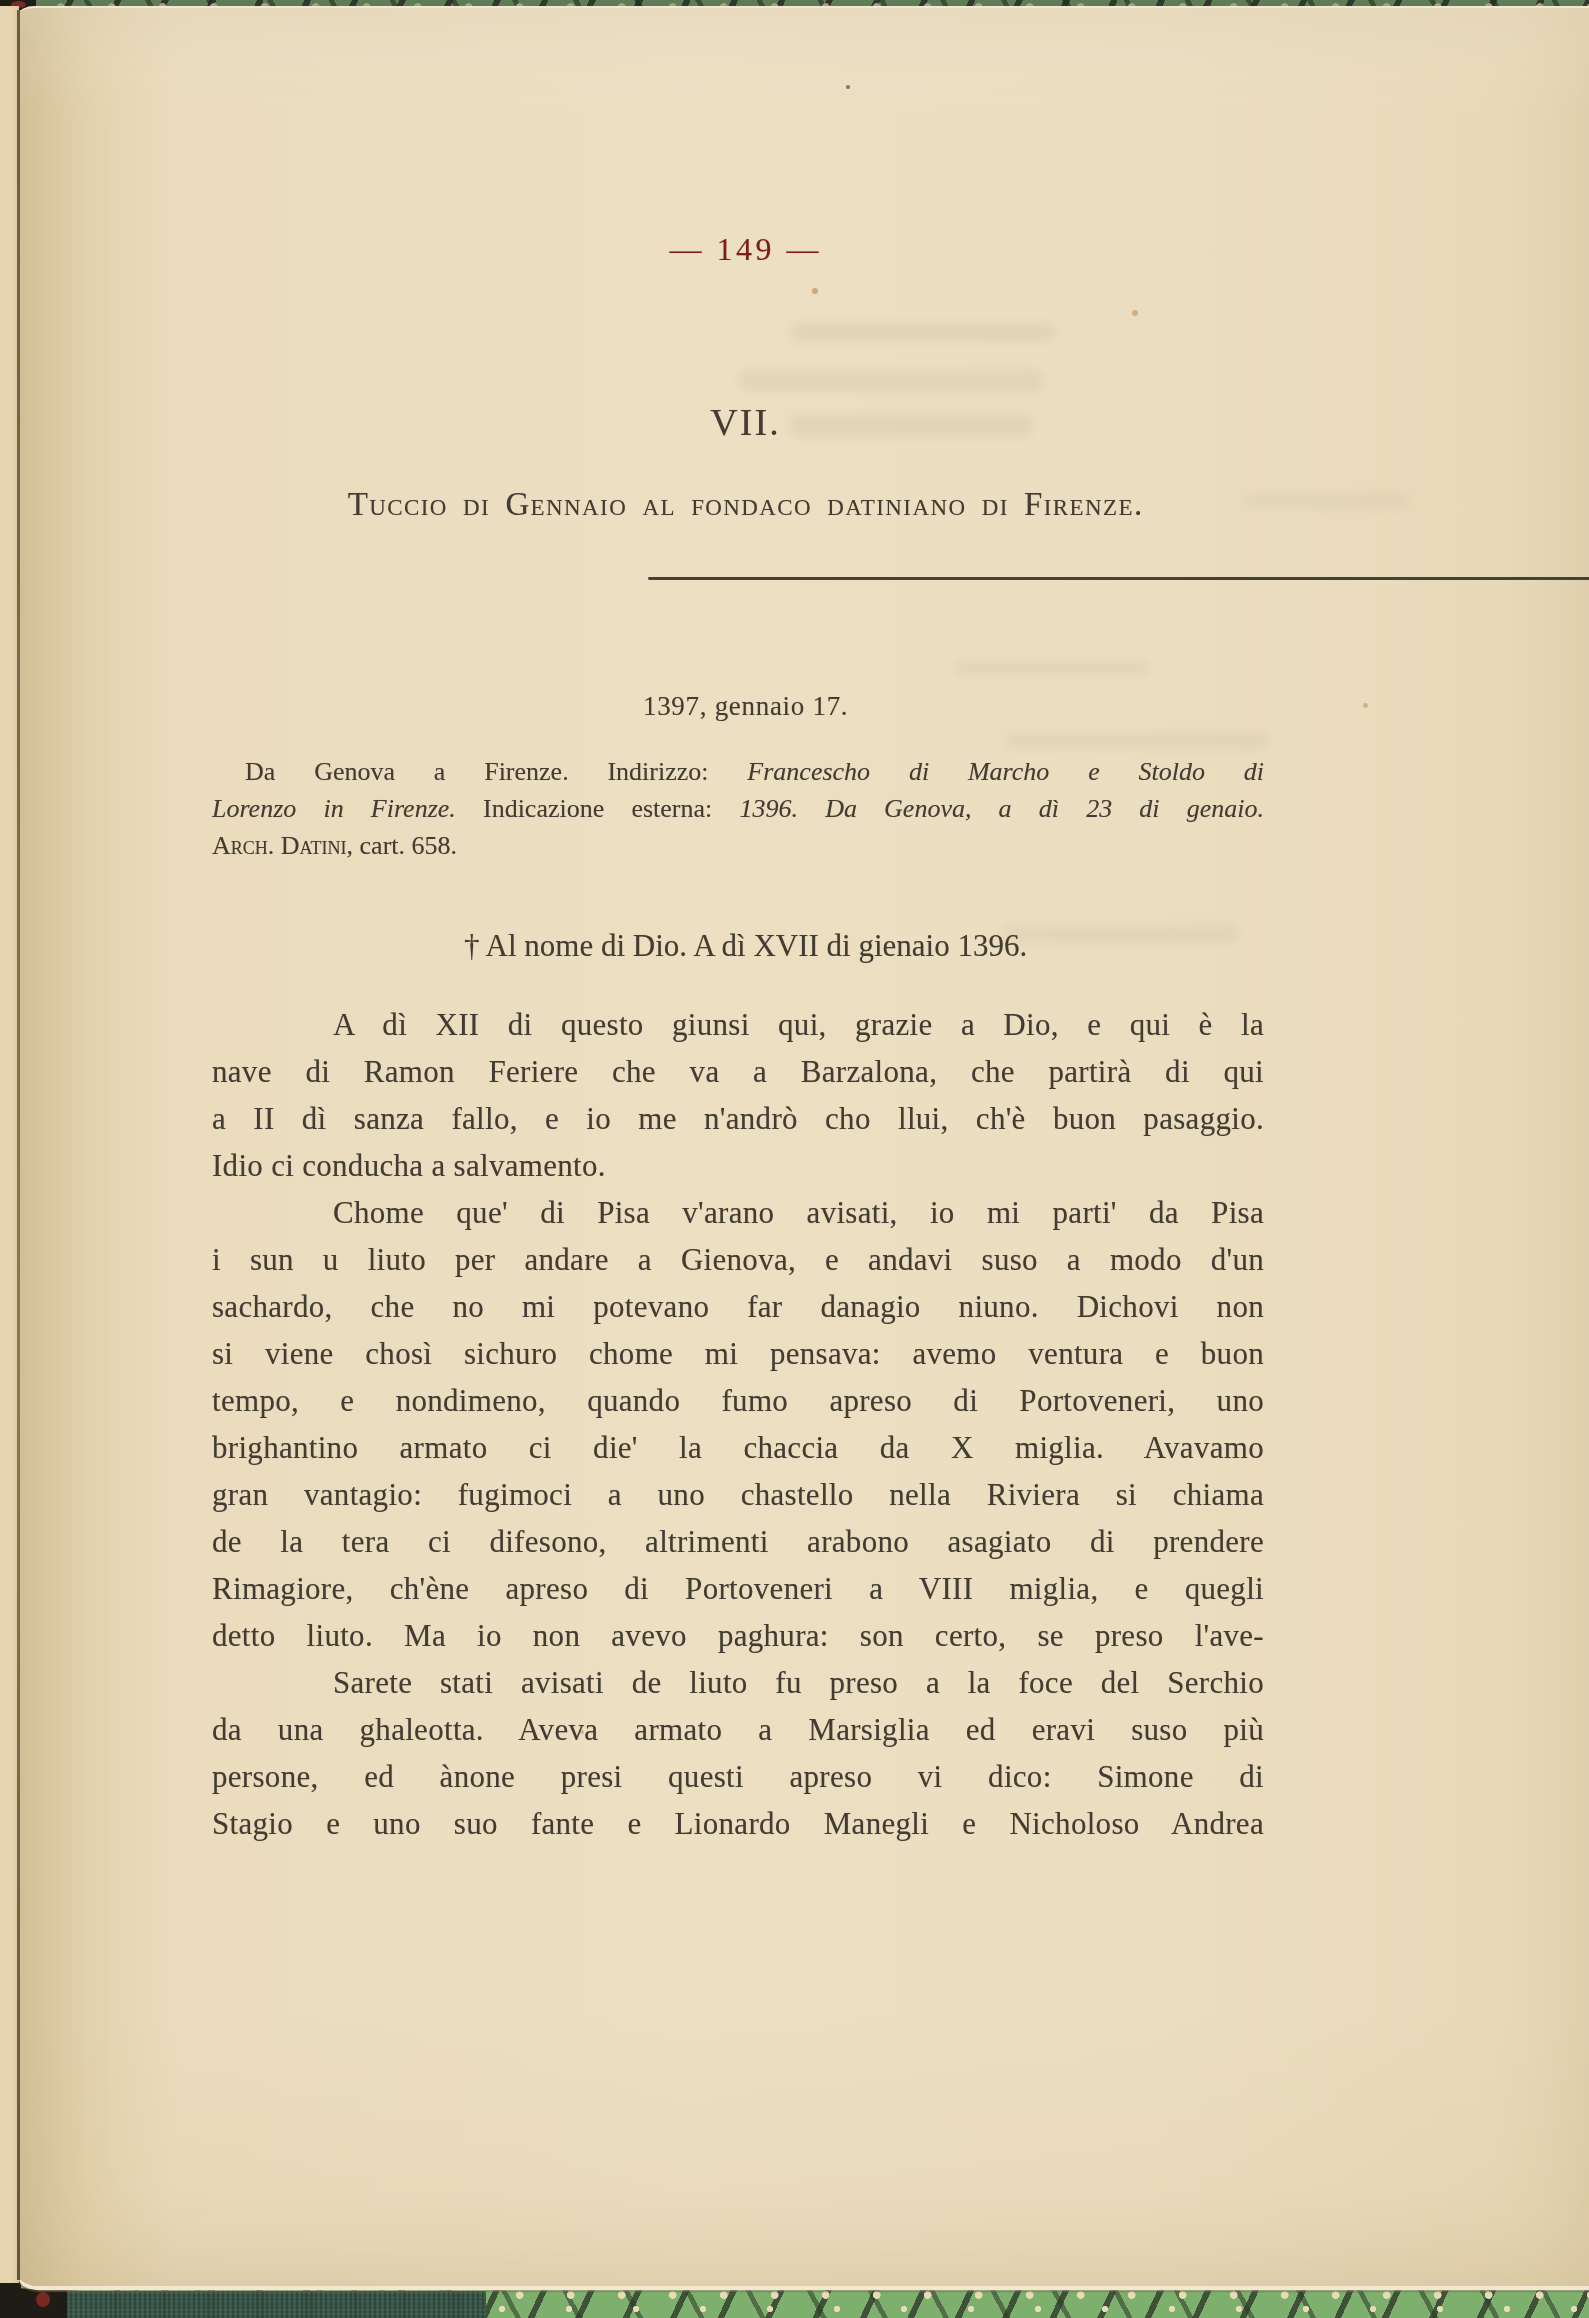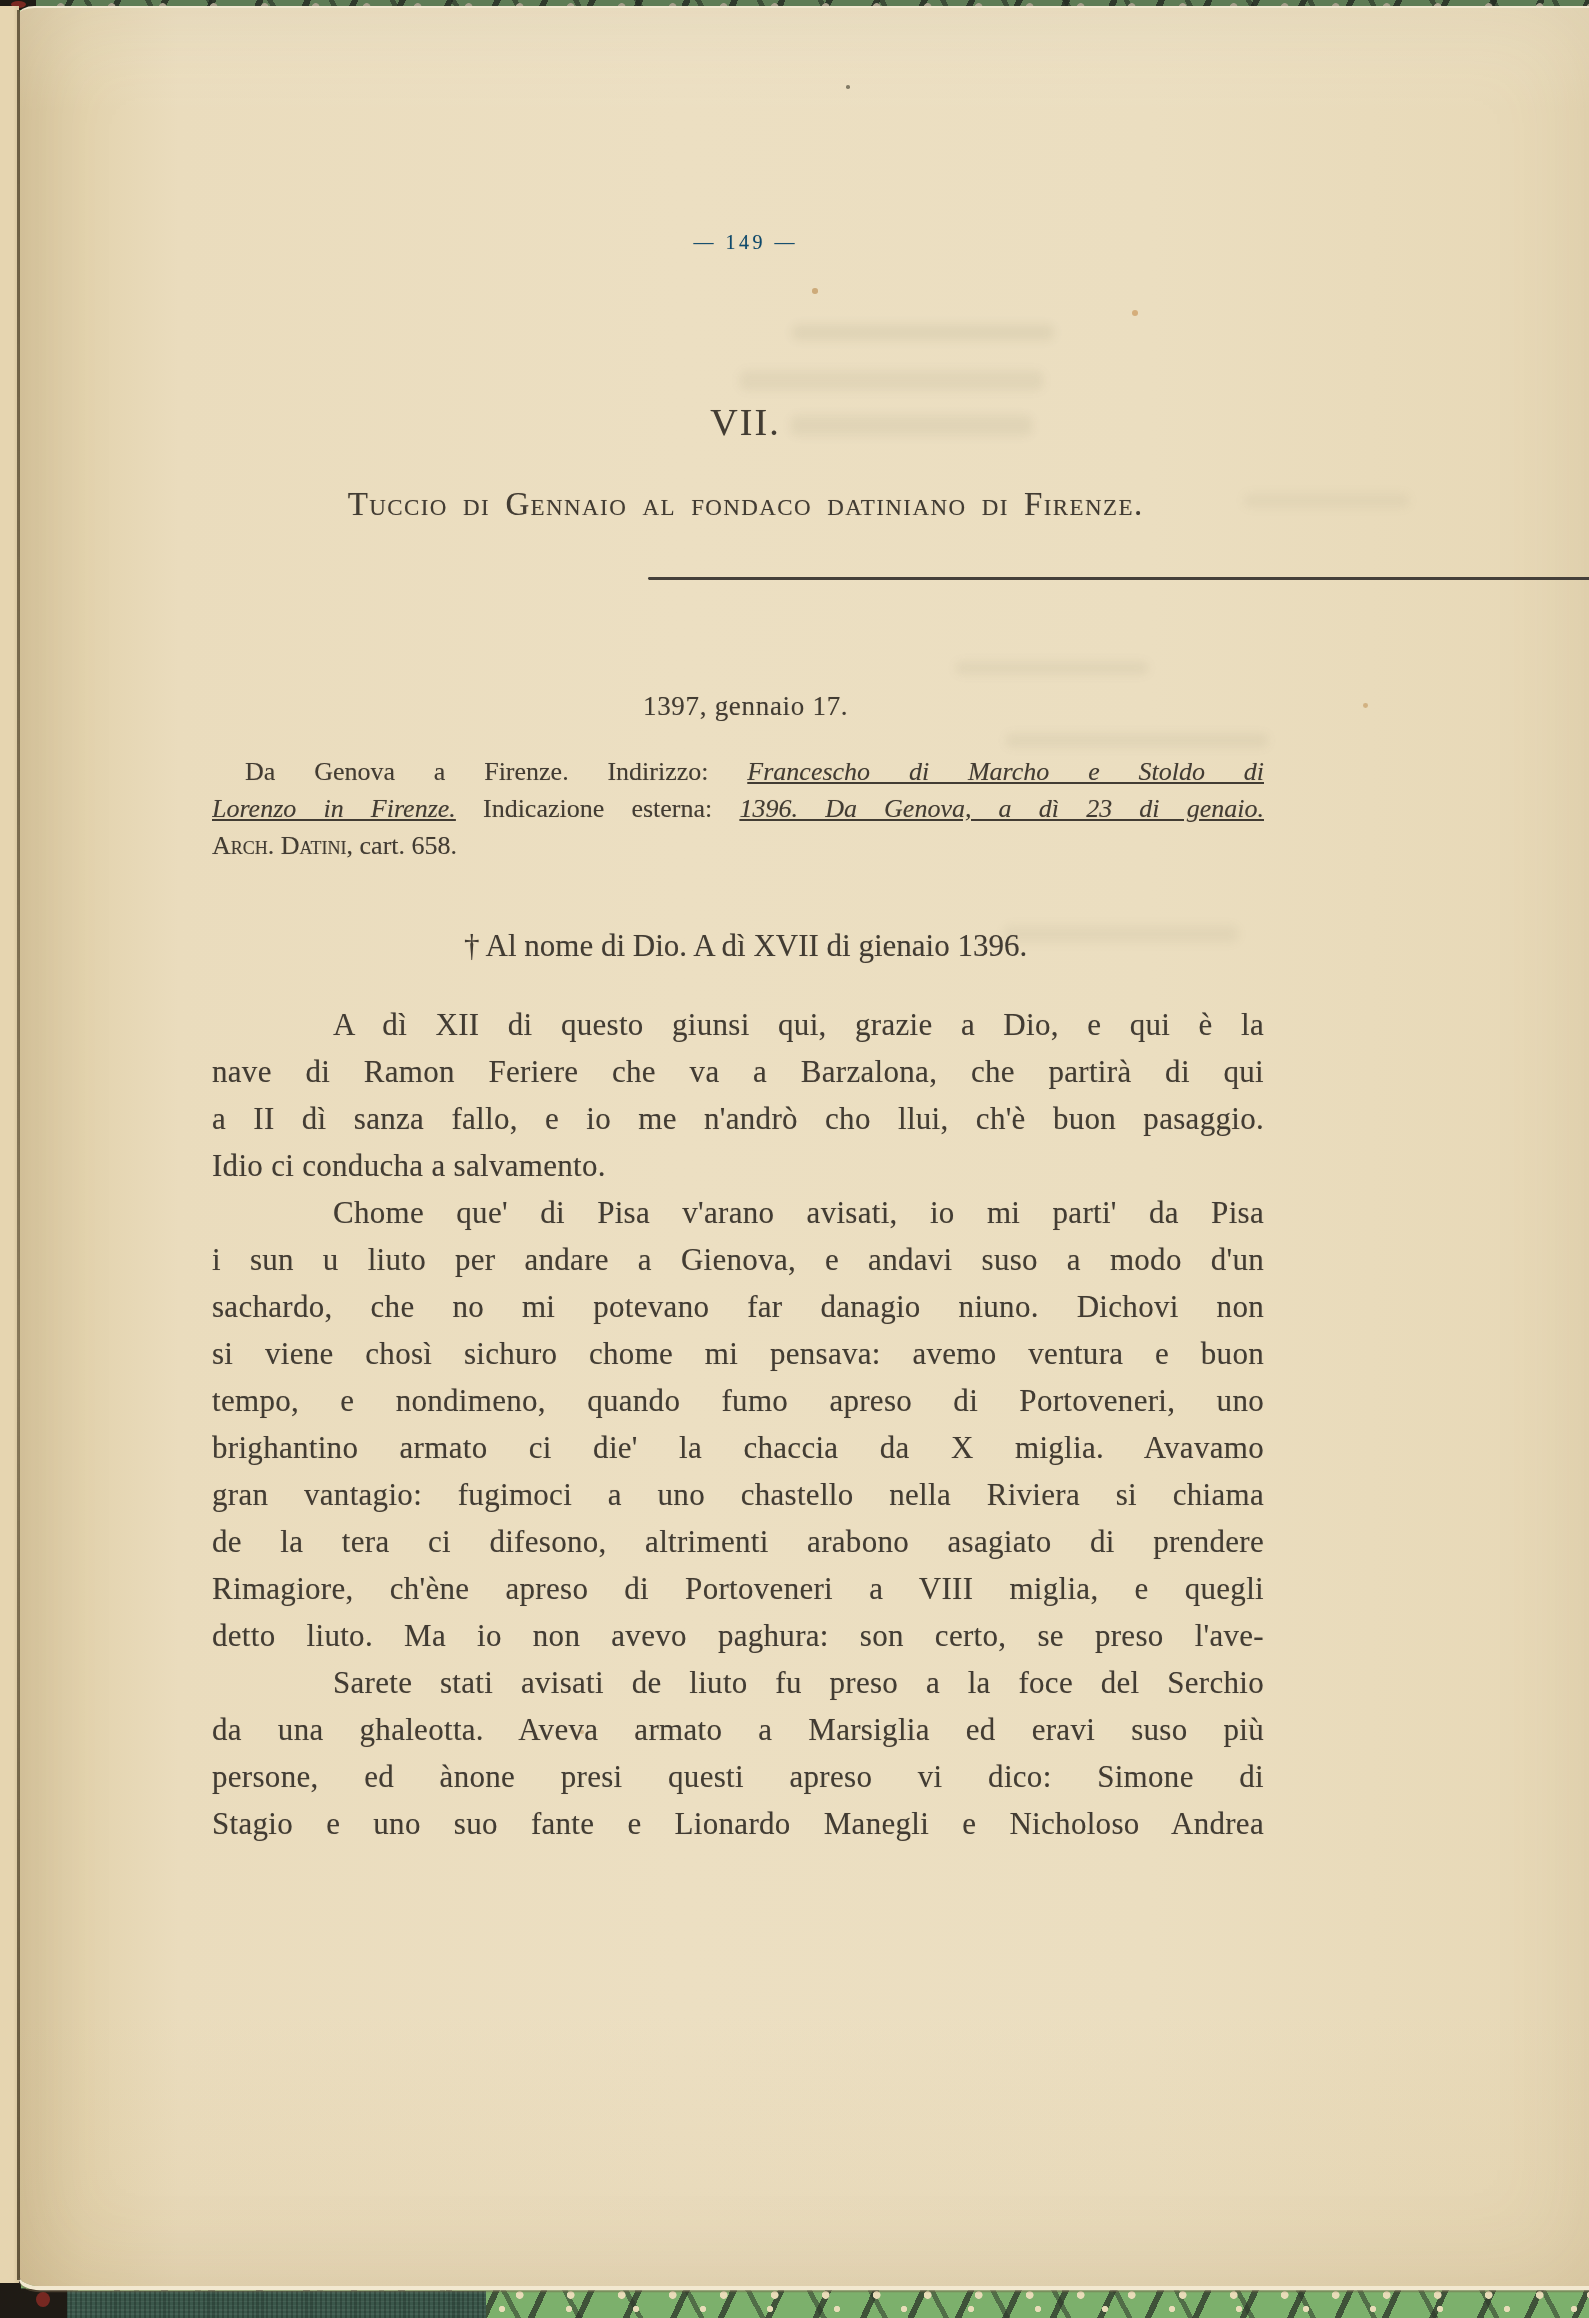--- a/index.html
+++ b/index.html
@@ -55,35 +55,35 @@
     box-shadow: inset 0 0 97px rgba(125,98,55,.15), 0 4.2px 0 var(--page-edge-light), 0 6.2px 0 rgba(120,105,75,.45);}
 
   
   .ghost{position:absolute;background:rgba(138,128,96,.14);filter:blur(4.9px);border-radius:8.3px;}
   .fox{position:absolute;border-radius:50%;}
 
   
   .text-col{position:absolute;left:212px;top:0;width:1052px;height:2319px;color:var(--ink);}
   .text-col > div{position:absolute;width:100%;}
   .centered{text-align:center;padding-left:15.3px;white-space:nowrap;box-sizing:border-box;}
-  .pagenum{top:231px;font-size:20px;letter-spacing:3.5px;color:#0c4a6e;}
+  .pagenum{top:231px;font-size:32px;letter-spacing:3.5px;color:#7f1d1d;}
   .section-no{top:400px;font-size:38px;letter-spacing:2.1px;}
   .heading{top:486px;font-size:33px;font-variant:small-caps;letter-spacing:1.4px;word-spacing:5.6px;}
   .rule{position:absolute;top:577px;left:calc(50% - 90px);width:208px;height:2.8px;background:#45403a;border-radius:1.4px;}
   .dateline{top:691px;font-size:27px;letter-spacing:0.7px;}
   .prov{top:753px;font-size:26px;line-height:37px;}
   .pl{height:37px;text-align:justify;text-align-last:justify;overflow:hidden;}
   .pl.first{text-indent:33px;}
   .pl.endline{text-align-last:left;}
   .salutation{top:928px;font-size:31px;}
   .bodytext{top:1001px;font-size:31px;line-height:47px;letter-spacing:0.3px;}
   .bl{height:47px;text-align:justify;text-align-last:justify;overflow:hidden;}
   .bl.first{text-indent:121px;}
   .bl.endline{text-align-last:left;}
-  .ital{font-style:italic;text-decoration:underline;}
+  .ital{font-style:italic;}
   .smcaps{font-variant:small-caps;}
   .text-col, .text-col *{text-shadow:0 0 0.7px rgba(62,52,40,.35);}
 </style>
 </head>
 <body>
 
 <div class="book">
 
   <div class="endpaper endpaper-top"></div>
   <div class="bottom-band endpaper"></div>

